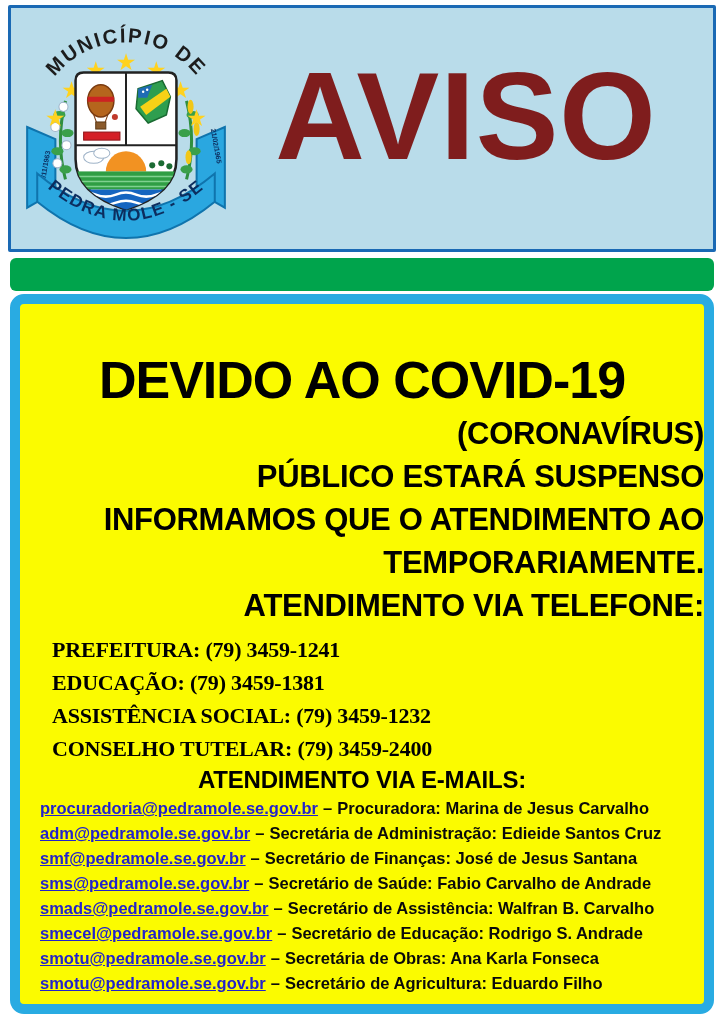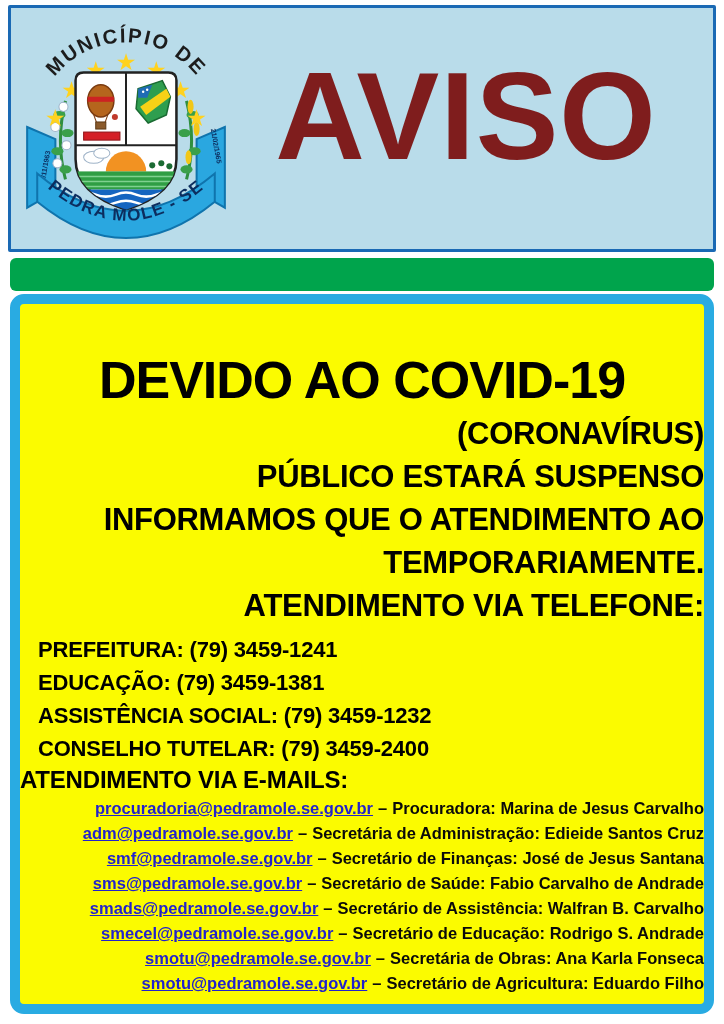--- a/index.html
+++ b/index.html
@@ -29,26 +29,26 @@
     position:absolute;left:10px;top:294px;width:684px;height:700px;
     background:#fbfb00;border:10px solid #29abe2;border-radius:14px;
   }
   .notice-inner{position:absolute;left:0;top:0;right:0;bottom:0;padding-top:12px;margin-top:32px;}
   .headline{
     text-align:center;font-size:52px;line-height:64px;letter-spacing:-1px;
   }
   .big-line{
     text-align:right;font-size:31px;line-height:43px;letter-spacing:-0.3px;
   }
-  .phones{margin-top:6px;padding-left:18px;}
+  .phones{margin-top:6px;padding-left:32px;font-family:Liberation Serif, serif;}
   .phone-row{font-size:22px;line-height:33px;letter-spacing:-0.2px;}
   .emails-heading{
-    font-size:24px;line-height:30px;letter-spacing:-0.2px;
-  }
-  .emails{padding-left:20px;padding-top:1px;text-align:right;}
+    text-align:center;font-size:24px;line-height:30px;letter-spacing:-0.2px;
+  }
+  .emails{padding-left:20px;padding-top:1px;}
   .email-row{font-size:16.5px;line-height:25px;white-space:nowrap;}
   .email-link{color:#2222cc;text-decoration:underline;cursor:pointer;}
   .email-dash{margin:0 5px;color:#0a0a0a;}
   .email-desc{color:#0a0a0a;}
   svg text{font-family:"Liberation Sans",sans-serif;font-weight:bold;}
 </style>
 </head>
 <body>
 
 <div class="header-banner">

